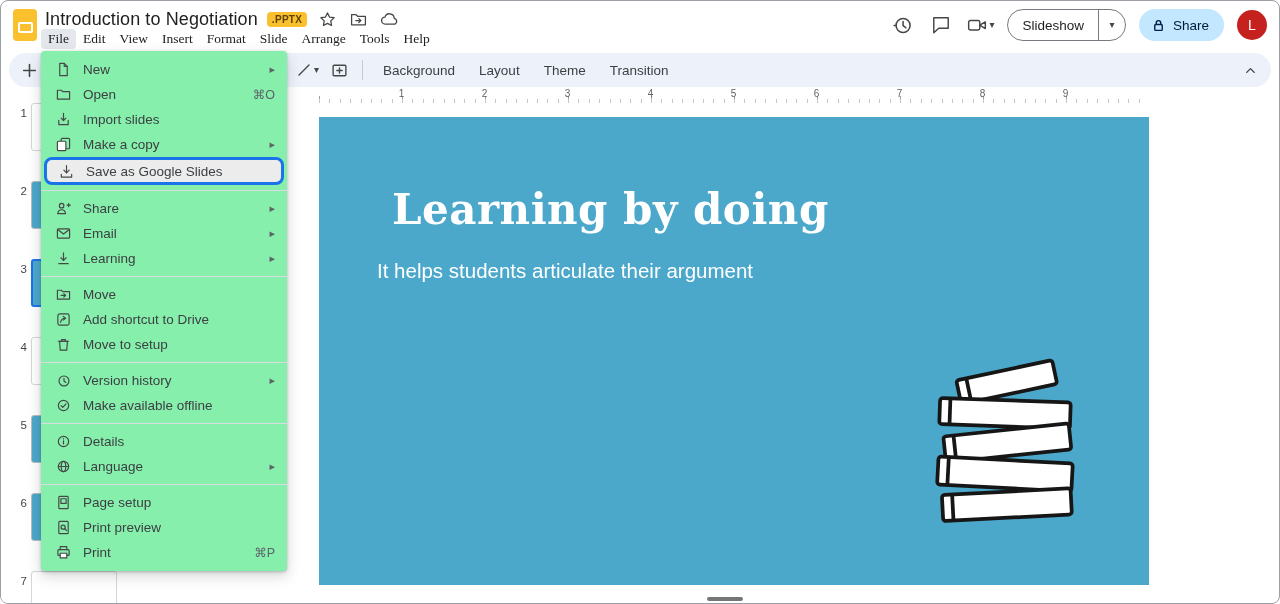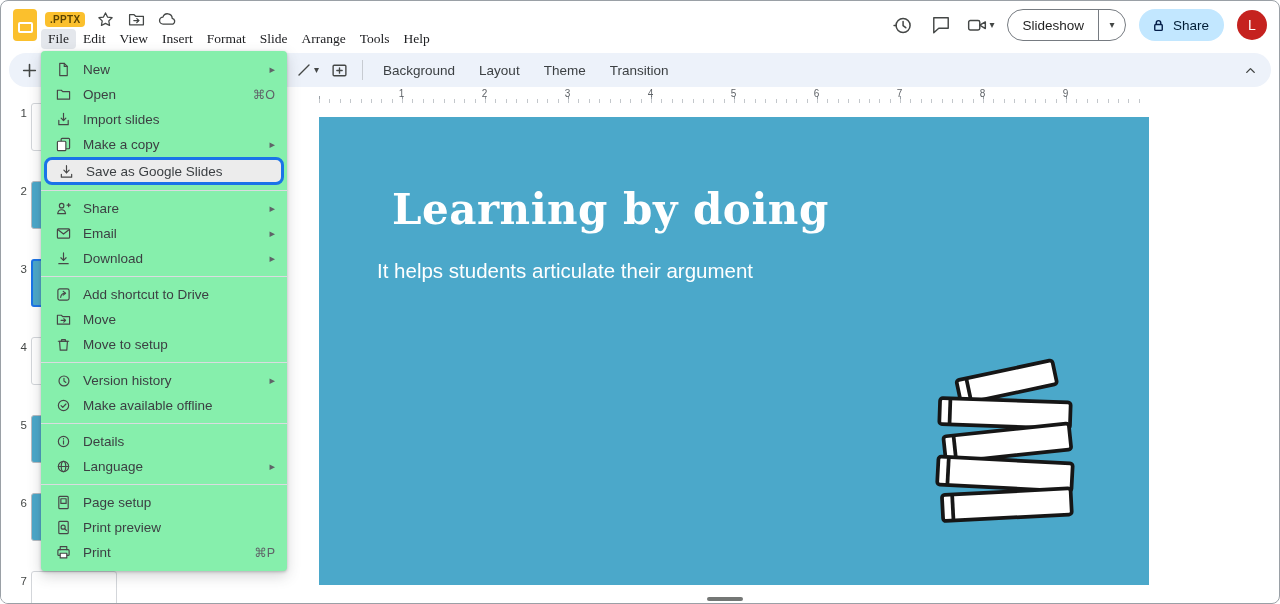--- a/index.html
+++ b/index.html
@@ -75,20 +75,21 @@
   .menu-item.highlighted{margin:0 3px;border:3px solid var(--accent,#1a73e8);border-radius:8px;background:#ececec;height:28px;padding-left:11px;}
 </style>
 </head>
 <body>
 
 <div class="app" style="--slide-bg: #4BA8CA; --accent: #1A73E8; --share: #C2E7FF; --avatar: #C5221F; --badge: #FBC02D;">
 
   <div class="logo"></div>
 
   <div class="title-row">
+    <span class="doc-title">Introduction to Negotiation</span>
     <span class="badge">.PPTX</span>
     <span class="small-ic">
       <svg width="17" height="17" viewBox="0 0 16 16" fill="none" stroke="#444746" stroke-width="1.2" stroke-linejoin="round">
           <path d="M8 1.8l1.9 3.9 4.3.6-3.1 3 .7 4.3L8 11.6l-3.8 2 .7-4.3-3.1-3 4.3-.6z"></path>
         </svg>
     </span>
     <span class="small-ic">
       <svg width="17" height="17" viewBox="0 0 16 16" fill="none" stroke="#444746" stroke-width="1.2" stroke-linecap="round" stroke-linejoin="round">
           <path d="M1.5 13V3.5h4.2L7.2 5h7.3v8z"></path>
           <path d="M5.5 9h4.5"></path>
@@ -329,47 +330,47 @@
         <span class="mi-arrow">▸</span>
       </div>
       <div class="menu-item">
         <span class="mi-icon">
           <svg width="15" height="15" viewBox="0 0 16 16" fill="none" stroke="#474747" stroke-width="1.25" stroke-linecap="round" stroke-linejoin="round">
             <path d="M8 2v8"></path>
             <path d="M5.2 7.2L8 10l2.8-2.8"></path>
             <path d="M3 13.5h10"></path>
           </svg>
         </span>
-        <span class="mi-label">Download</span>
+        <span class="mi-label">Learning</span>
         <span class="mi-arrow">▸</span>
       </div>
       <div class="menu-sep"></div>
+      <div class="menu-item">
+        <span class="mi-icon">
+          <svg width="15" height="15" viewBox="0 0 16 16" fill="none" stroke="#474747" stroke-width="1.25" stroke-linecap="round" stroke-linejoin="round">
+            <path d="M1.5 13V3.5h4.2L7.2 5h7.3v8z"></path>
+            <path d="M5.5 9h4.5"></path>
+            <path d="M8.3 7.2L10.2 9l-1.9 1.8"></path>
+          </svg>
+        </span>
+        <span class="mi-label">Move</span>
+      </div>
       <div class="menu-item">
         <span class="mi-icon">
           <svg width="15" height="15" viewBox="0 0 16 16" fill="none" stroke="#474747" stroke-width="1.25" stroke-linecap="round" stroke-linejoin="round">
             <rect x="2" y="2" width="12" height="12" rx="2"></rect>
             <path d="M5 11c.3-2.8 2-4.2 4.6-4.3"></path>
             <path d="M7.7 4.7l2.5 2-2.5 2"></path>
           </svg>
         </span>
         <span class="mi-label">Add shortcut to Drive</span>
       </div>
       <div class="menu-item">
         <span class="mi-icon">
           <svg width="15" height="15" viewBox="0 0 16 16" fill="none" stroke="#474747" stroke-width="1.25" stroke-linecap="round" stroke-linejoin="round">
-            <path d="M1.5 13V3.5h4.2L7.2 5h7.3v8z"></path>
-            <path d="M5.5 9h4.5"></path>
-            <path d="M8.3 7.2L10.2 9l-1.9 1.8"></path>
-          </svg>
-        </span>
-        <span class="mi-label">Move</span>
-      </div>
-      <div class="menu-item">
-        <span class="mi-icon">
-          <svg width="15" height="15" viewBox="0 0 16 16" fill="none" stroke="#474747" stroke-width="1.25" stroke-linecap="round" stroke-linejoin="round">
             <path d="M3.8 4.5h8.4l-.7 9.5H4.5z"></path>
             <path d="M2.5 4.5h11"></path>
             <path d="M6 4.5V2.8h4v1.7"></path>
           </svg>
         </span>
         <span class="mi-label">Move to setup</span>
       </div>
       <div class="menu-sep"></div>
       <div class="menu-item">
         <span class="mi-icon">

